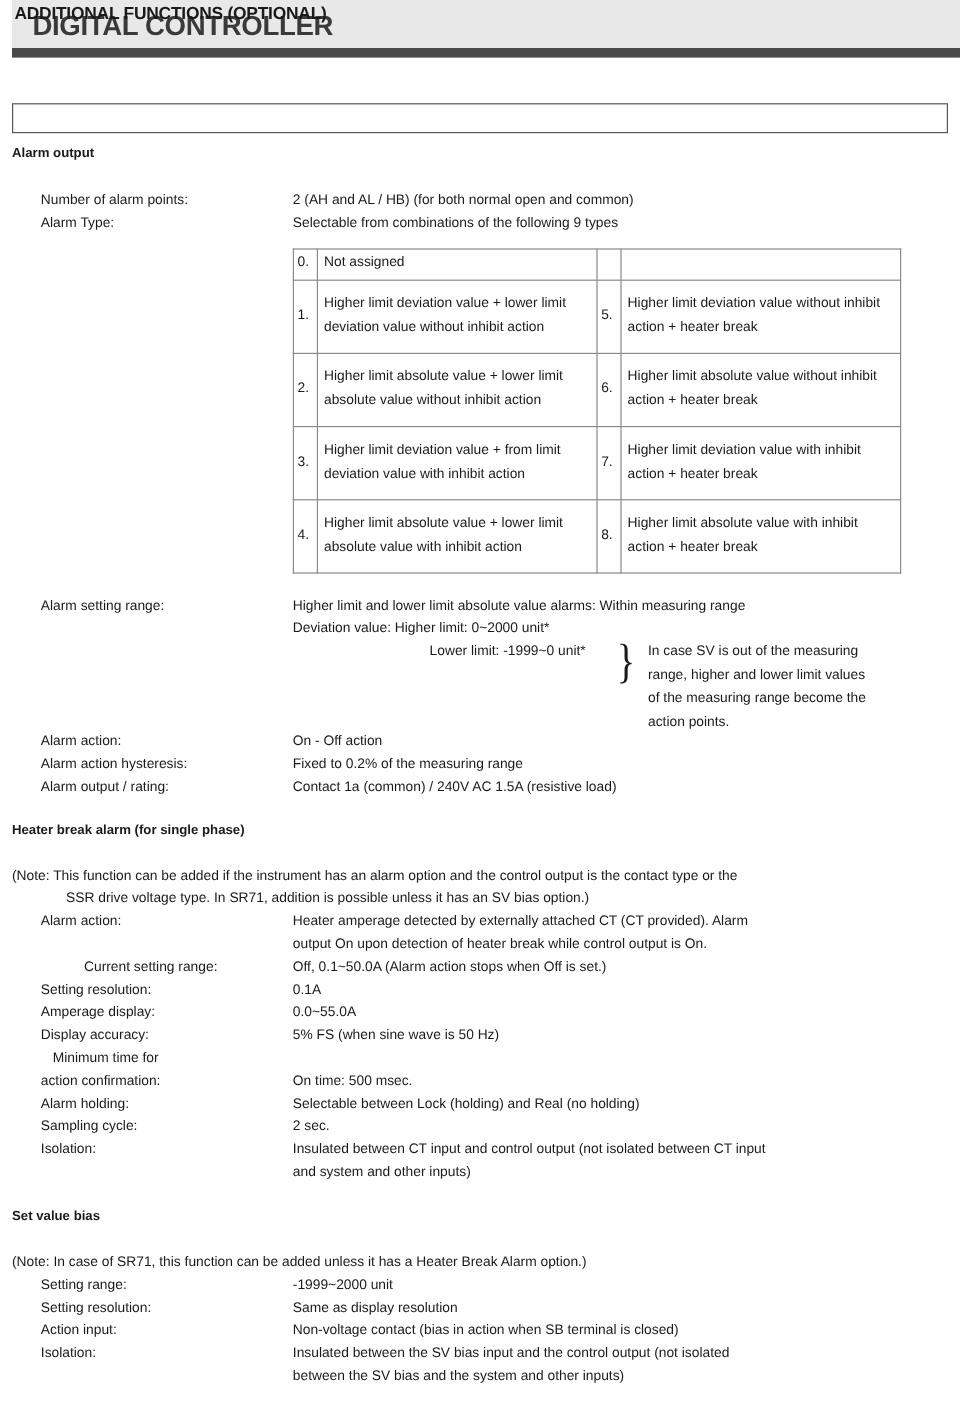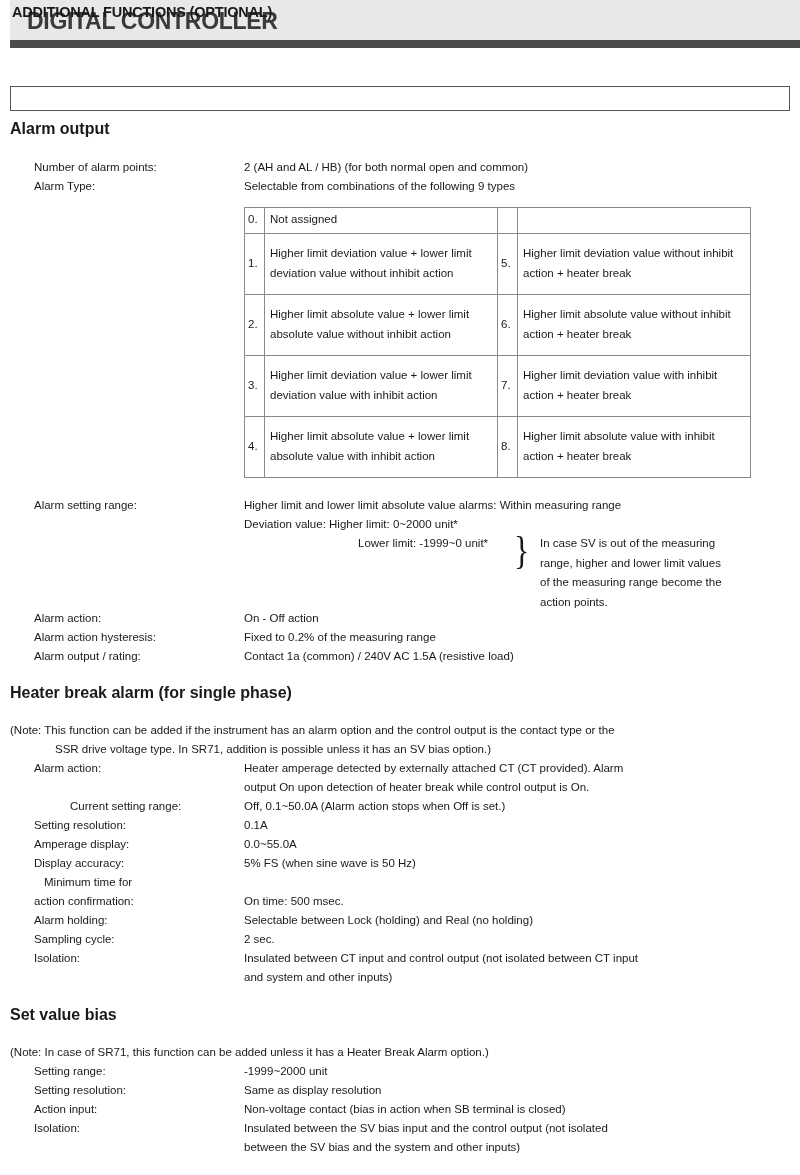--- a/index.html
+++ b/index.html
@@ -70,21 +70,21 @@
   
   .t {
     position: absolute;
     font-size: 11.5px;
     line-height: 13px;
     color: #1a1a1a;
     white-space: nowrap;
   }
   .bold {
     font-weight: bold;
-    font-size: 16px;
+    font-size: 11px;
   }
 
   
   .spec-label { left: 34px; }
   .spec-value { left: 244px; }
 
   
   .alarm-table {
     position: absolute;
     left: 244px;
@@ -166,21 +166,21 @@
     <td class="txt">Higher limit deviation value without inhibit action + heater break</td>
   </tr>
   <tr class="rn">
     <td class="num">2.</td>
     <td class="txt">Higher limit absolute value + lower limit absolute value without inhibit action</td>
     <td class="num">6.</td>
     <td class="txt">Higher limit absolute value without inhibit action + heater break</td>
   </tr>
   <tr class="rn">
     <td class="num">3.</td>
-    <td class="txt">Higher limit deviation value + lower limit deviation value with inhibit action</td>
+    <td class="txt">Higher limit deviation value + from limit deviation value with inhibit action</td>
     <td class="num">7.</td>
     <td class="txt">Higher limit deviation value with inhibit action + heater break</td>
   </tr>
   <tr class="rn">
     <td class="num">4.</td>
     <td class="txt">Higher limit absolute value + lower limit absolute value with inhibit action</td>
     <td class="num">8.</td>
     <td class="txt">Higher limit absolute value with inhibit action + heater break</td>
   </tr>
 </tbody>

